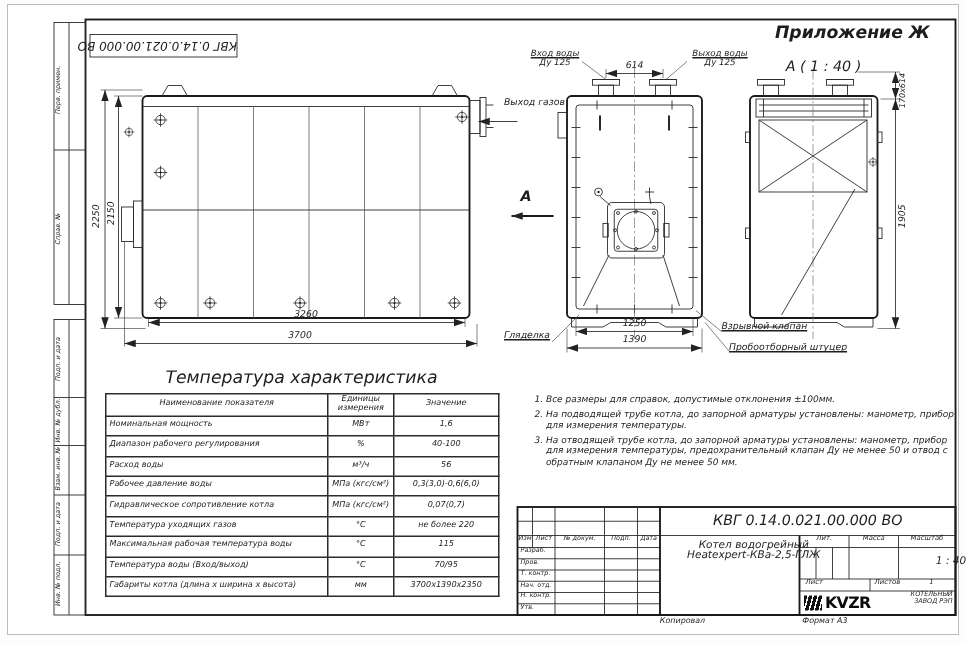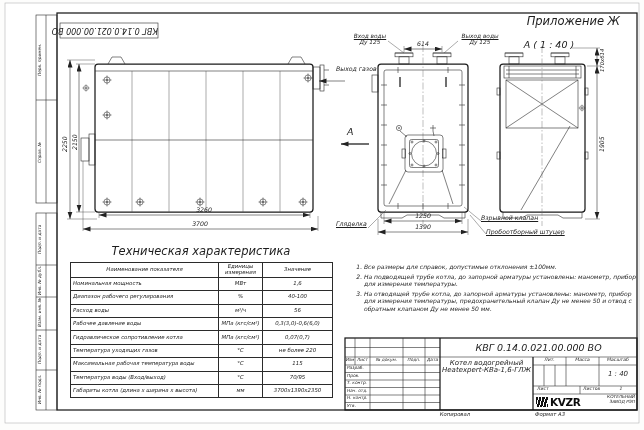--- a/index.html
+++ b/index.html
@@ -2,22 +2,22 @@
 <html><head>
 <meta charset="utf-8">
 <style>
   html,body{margin:0;padding:0;background:#e9e9e7;}
   #page{position:relative;width:644px;height:430px;background:#fdfdfc;overflow:hidden;
         font-family:"DejaVu Sans",sans-serif;}
   
   .t{position:absolute;font-style:italic;color:#1d1d1d;white-space:nowrap;line-height:1.05;}
   .ctr{text-align:center;}
   .f4{font-size:4.3px;} .f45{font-size:4.6px;} .f5{font-size:5.3px;} .f55{font-size:5.8px;}
-  .f6{font-size:6.2px;} .f7{font-size:7px;} .f8{font-size:8px;} .f9{font-size:9.5px;} .f11{font-size:11.5px;}
-  .bold{font-weight:normal;}
+  .f6{font-size:6.2px;} .f7{font-size:7px;padding-left:16px;} .f8{font-size:8px;} .f9{font-size:9.5px;} .f11{font-size:11.5px;}
+  .bold{font-weight:bold;}
   .und{text-decoration:underline;}
   .rot90{transform:rotate(-90deg);transform-origin:0 0;}
   .rot180{transform:rotate(180deg);}
   
   svg{position:absolute;left:0;top:0;}
   .tk{stroke:#1a1a1a;stroke-width:1.25;fill:none;}
   .tn{stroke:#2b2b2b;stroke-width:.6;fill:none;}
   .sm{stroke:#555;stroke-width:.5;fill:none;}
   .ext{stroke:#444;stroke-width:.45;fill:none;}
   .dim{stroke:#222;stroke-width:.55;fill:none;}
@@ -275,21 +275,21 @@
 <span class="t f9 bold" style="left:347px;top:127px;">А</span>
 <span class="t f6 und" style="left:336px;top:221px;">Гляделка</span>
 <span class="t f6 ctr" style="left:408px;top:213px;width:30px;">1250</span>
 <span class="t f6 ctr" style="left:408px;top:224px;width:30px;">1390</span>
 <span class="t f6 und" style="left:481px;top:215px;">Взрывной клапан</span>
 <span class="t f6 und" style="left:486px;top:229px;">Пробоотборный штуцер</span>
 
 <span class="t f5 rot90" style="left:600px;top:72px;">170х614</span>
 <span class="t f6 rot90" style="left:599px;top:152px;">1905</span>
 
-<div class="t f11 ctr" style="left:85px;top:245px;width:232px;">Техническая характеристика</div>
+<div class="t f11 ctr" style="left:85px;top:245px;width:232px;">Температура характеристика</div>
 <table id="spec">
   <colgroup>
         <col style="width:148px">
         <col style="width:44px">
         <col style="width:70px">
       </colgroup>
   <tbody>
         <tr>
     <th>Наименование показателя</th>
     <th>Единицы измерения</th>
@@ -358,21 +358,21 @@
 <span class="t f4 ctr" style="left:403px;top:358px;width:22px;">Подп.</span>
 <span class="t f4 ctr" style="left:425px;top:358px;width:15px;">Дата</span>
 <span class="t f4" style="left:347px;top:366px;">Разраб.</span>
 <span class="t f4" style="left:347px;top:373.5px;">Пров.</span>
 <span class="t f4" style="left:347px;top:381px;">Т. контр.</span>
 <span class="t f4" style="left:347px;top:388.5px;">Нач. отд.</span>
 <span class="t f4" style="left:347px;top:396px;">Н. контр.</span>
 <span class="t f4" style="left:347px;top:403.5px;">Утв.</span>
 <div class="t f7 ctr" style="left:441px;top:360px;width:91px;">
   <div>Котел водогрейный</div>
-  <div>Heatexpert-КВа-1,6-ГЛЖ</div>
+  <div>Heatexpert-КВа-2,5-ГЛЖ</div>
 </div>
 <span class="t f45 ctr" style="left:533px;top:358px;width:33px;">Лит.</span>
 <span class="t f45 ctr" style="left:566px;top:358px;width:33px;">Масса</span>
 <span class="t f45 ctr" style="left:599px;top:358px;width:38px;">Масштаб</span>
 <span class="t f7 ctr" style="left:599px;top:371px;width:38px;">1 : 40</span>
 <span class="t f45" style="left:537px;top:387px;">Лист</span>
 <span class="t f45" style="left:583px;top:387px;">Листов</span>
 <span class="t f45 ctr" style="left:614px;top:387px;width:14px;">1</span>
 <div id="logo">
   <span id="logomark"></span>

